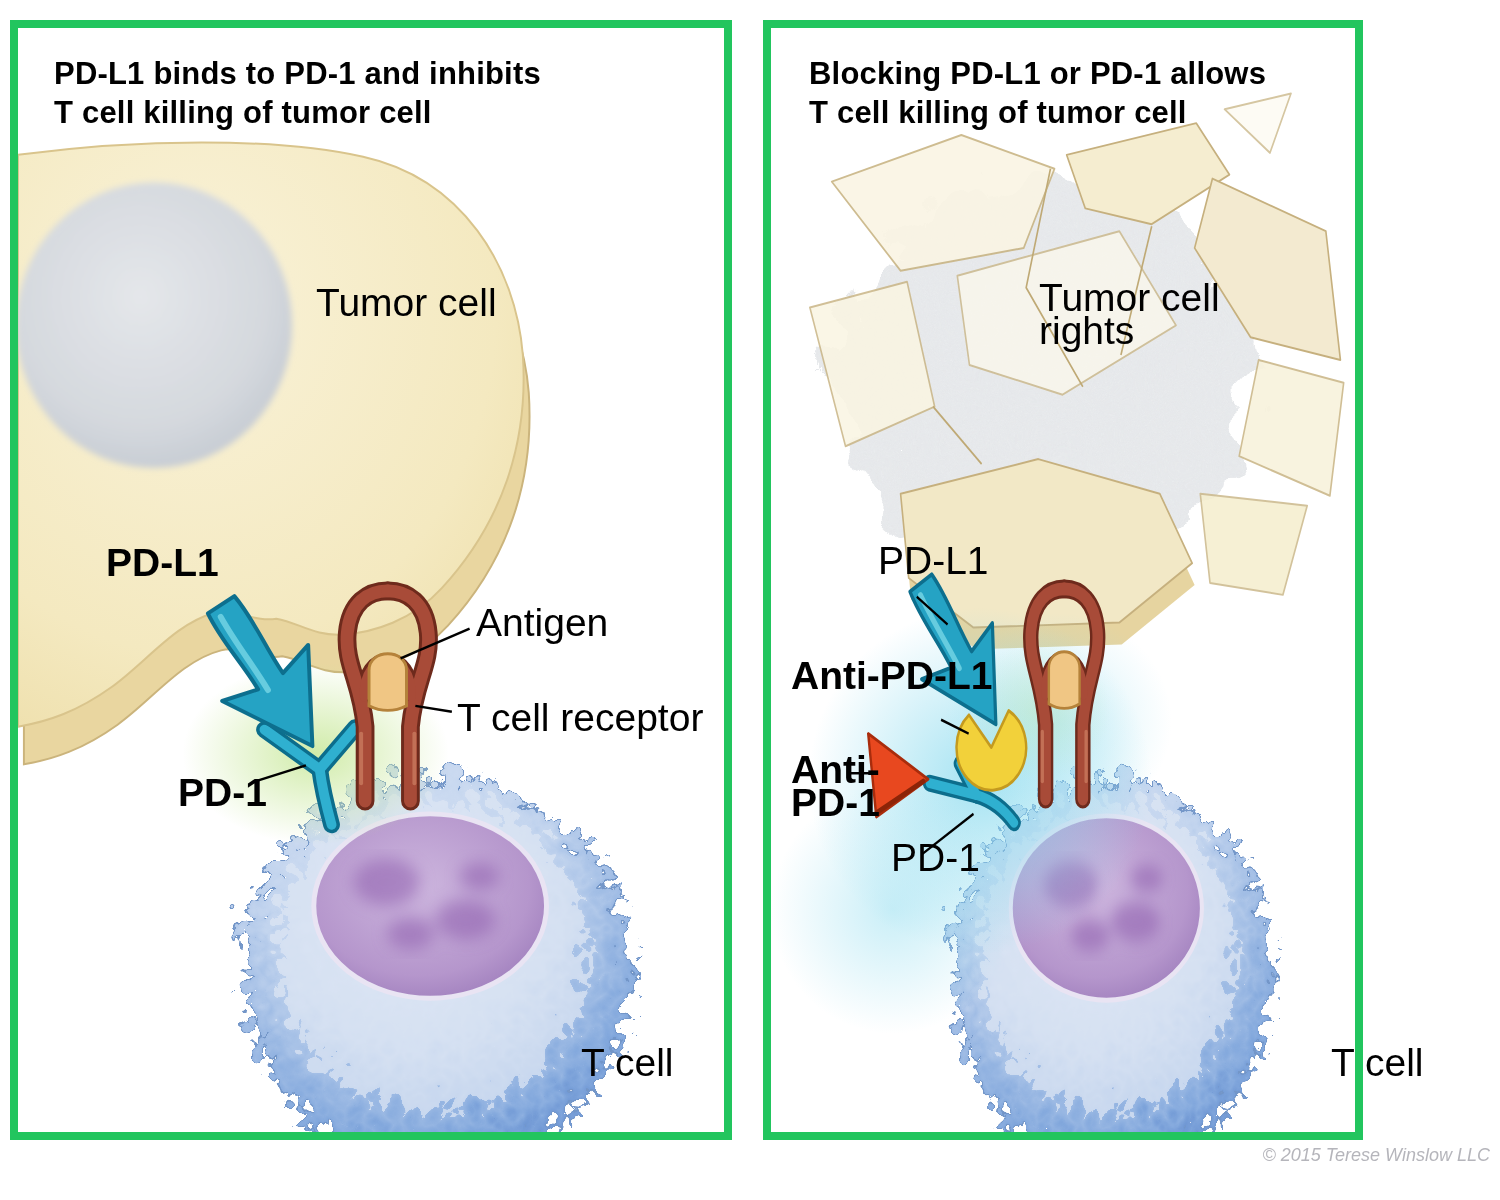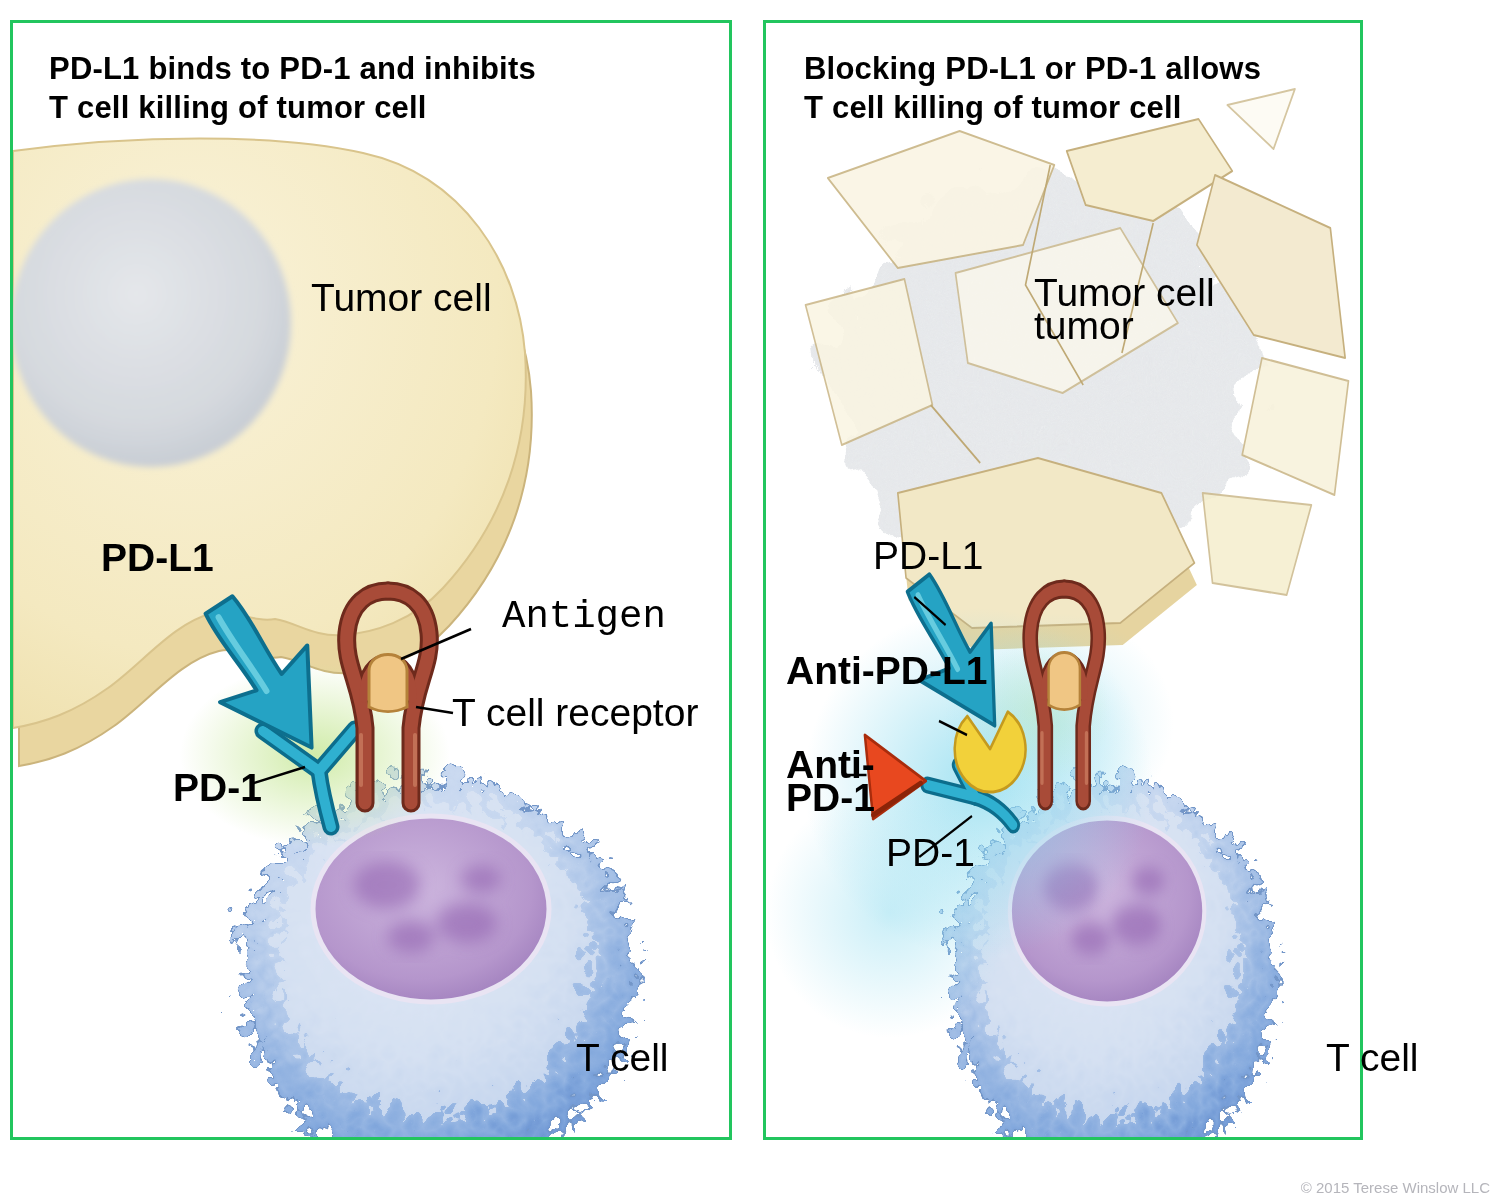--- a/index.html
+++ b/index.html
@@ -2,36 +2,36 @@
 <html><head>
 <meta charset="utf-8">
 <style>
   html,body{margin:0;padding:0;background:#ffffff;}
   .page{
     position:relative;width:1500px;height:1200px;background:#ffffff;overflow:hidden;
     font-family:"Liberation Sans","DejaVu Sans",sans-serif;color:#000;
   }
   .panel{
     position:absolute;top:20px;height:1120px;background:#ffffff;
-    border:3px solid #22c55e;box-sizing:border-box;
+    border:8px solid #22c55e;box-sizing:border-box;
   }
   .panel-left{left:10px;width:722px;}
   .panel-right{left:763px;width:600px;}
   .art{position:absolute;left:0;top:0;width:100%;height:100%;}
   .title{
     position:absolute;font-size:31px;font-weight:bold;line-height:39px;
     letter-spacing:0.2px;white-space:nowrap;
   }
   .title span{display:block;}
   .lbl{position:absolute;font-size:39px;line-height:33px;white-space:nowrap;}
   .lbl.bold{font-weight:bold;}
   .lbl span{display:block;}
   .copyright{
-    position:absolute;right:10px;top:1175px;text-align:right;
-    font-size:15px;line-height:26px;color:#b5b5bb;
+    position:absolute;right:10px;top:1142px;text-align:right;
+    font-size:18px;line-height:26px;color:#b5b5bb;font-style:italic;
   }
   svg{display:block;}
 </style>
 </head>
 <body>
 
 <div class="page">
 
   <svg width="0" height="0" style="position:absolute" aria-hidden="true">
     <defs>
@@ -175,21 +175,21 @@
         <line x1="238" y1="761" x2="292" y2="744"></line>
       </g>
     </svg>
 
     <div class="title" style="left:36px;top:26px;">
       <span>PD-L1 binds to PD-1 and inhibits</span>
       <span>T cell killing of tumor cell</span>
     </div>
     <div class="lbl" style="left:298px;top:258px;">Tumor cell</div>
     <div class="lbl bold" style="left:88px;top:518px;">PD-L1</div>
-    <div class="lbl" style="left:489px;top:578px;font-family:Liberation Mono, monospace;">Antigen</div>
+    <div class="lbl" style="left:458px;top:578px;">Antigen</div>
     <div class="lbl" style="left:439px;top:673px;">T cell receptor</div>
     <div class="lbl bold" style="left:160px;top:748px;">PD-1</div>
     <div class="lbl" style="left:563px;top:1018px;">T cell</div>
   </section>
 
   <section class="panel panel-right">
     <svg class="art" viewBox="0 0 721 1114" preserveAspectRatio="none">
 
       <g>
         <g filter="url(#fRuffleBig)">
@@ -263,21 +263,21 @@
         <line x1="186" y1="834" x2="250" y2="793"></line>
       </g>
     </svg>
 
     <div class="title" style="left:38px;top:26px;">
       <span>Blocking PD-L1 or PD-1 allows</span>
       <span>T cell killing of tumor cell</span>
     </div>
     <div class="lbl" style="left:268px;top:253px;">
       <span>Tumor cell</span>
-      <span>tumor</span>
+      <span>rights</span>
     </div>
     <div class="lbl" style="left:107px;top:516px;">PD-L1</div>
     <div class="lbl bold" style="left:20px;top:631px;">Anti-PD-L1</div>
     <div class="lbl bold" style="left:20px;top:725px;">
       <span>Anti-</span>
       <span>PD-1</span>
     </div>
     <div class="lbl" style="left:120px;top:813px;">PD-1</div>
     <div class="lbl" style="left:560px;top:1018px;">T cell</div>
   </section>

